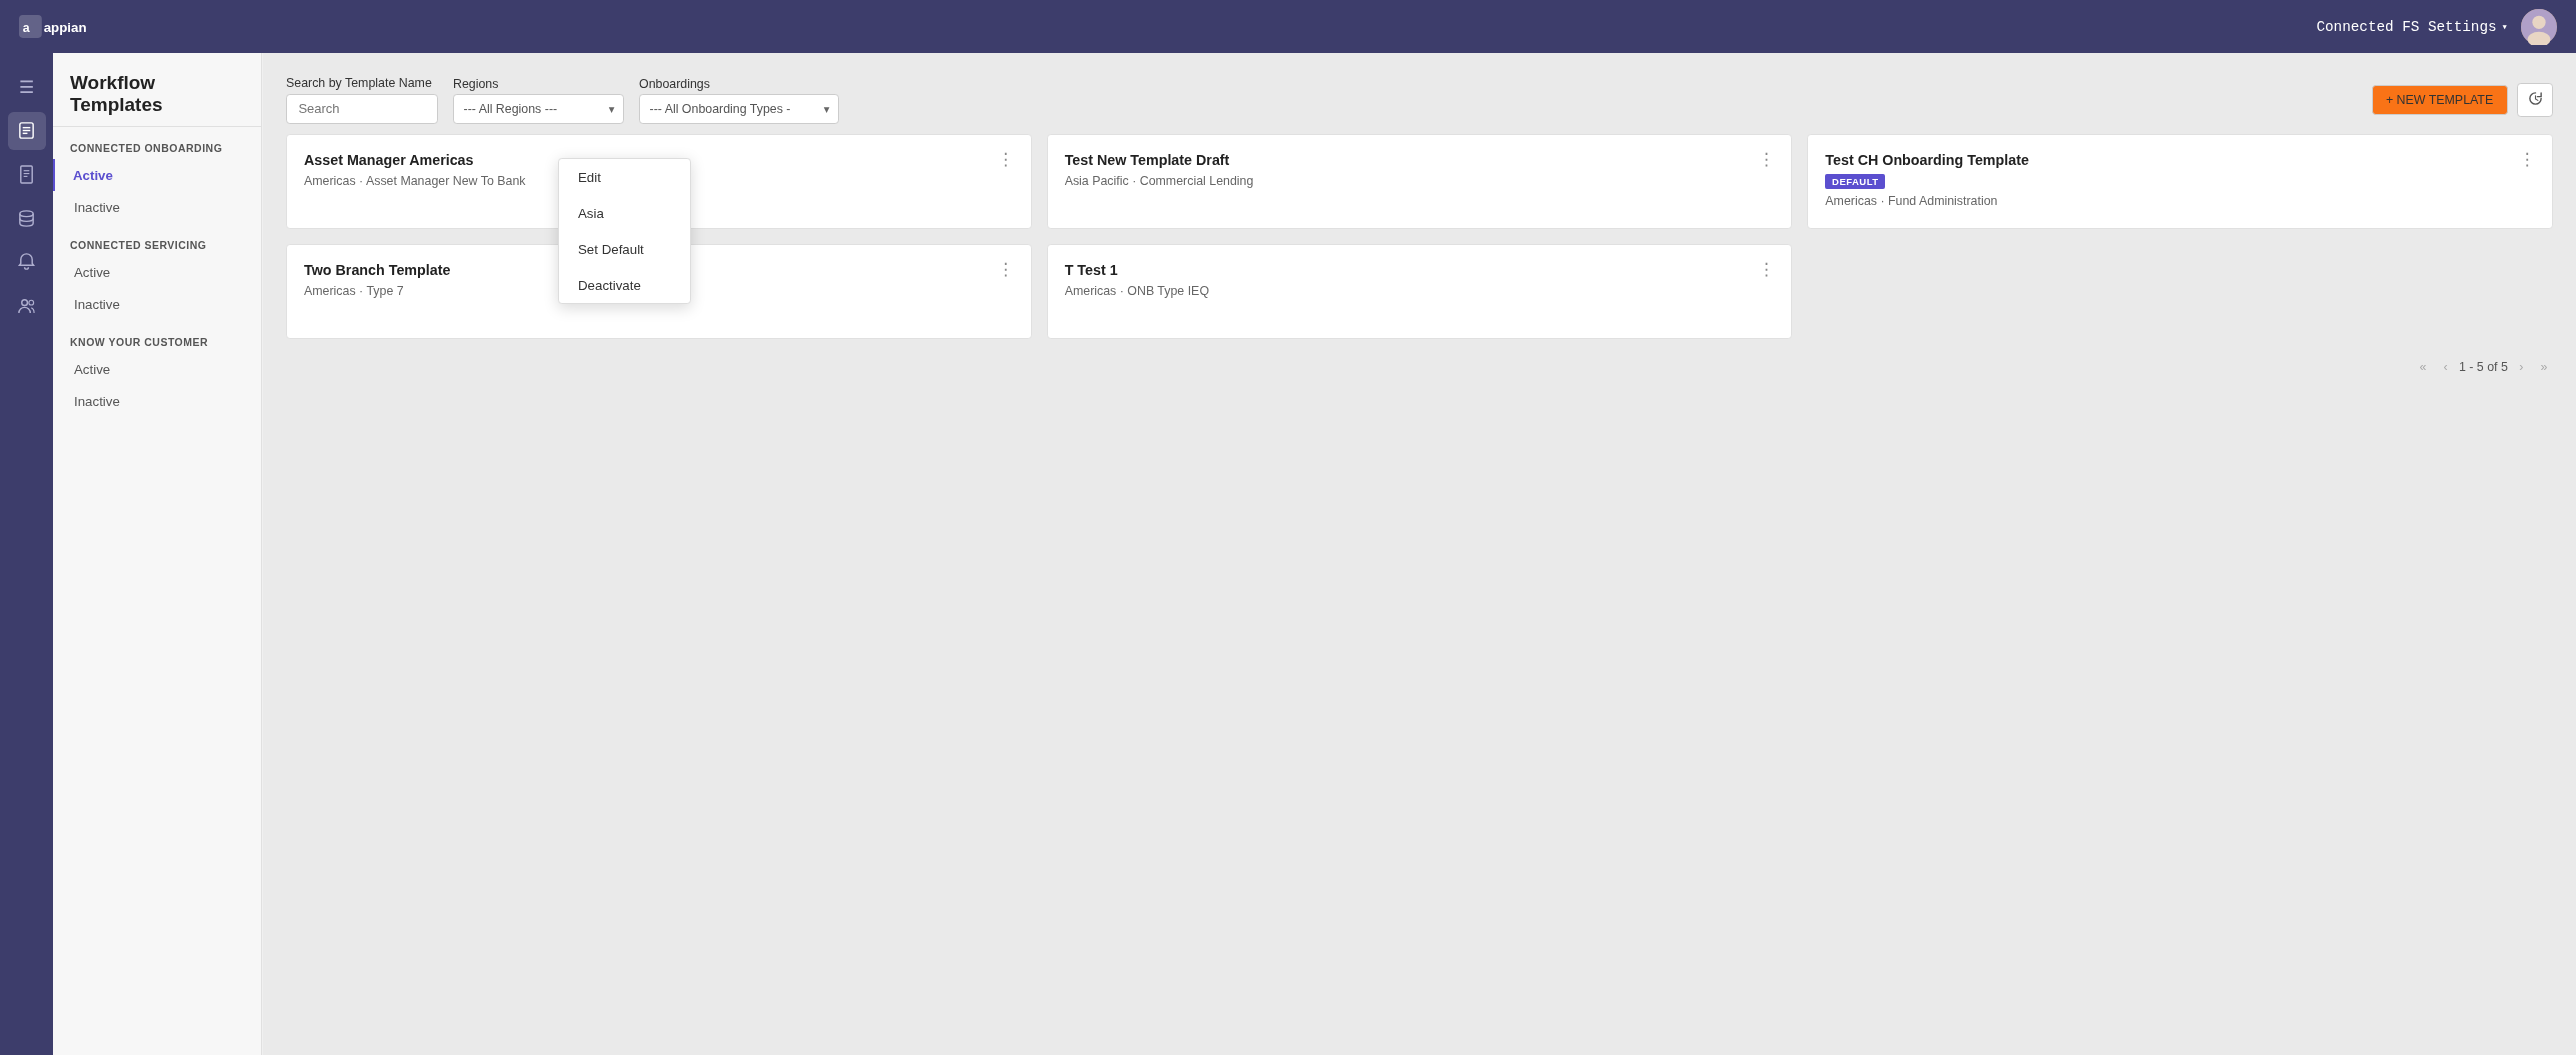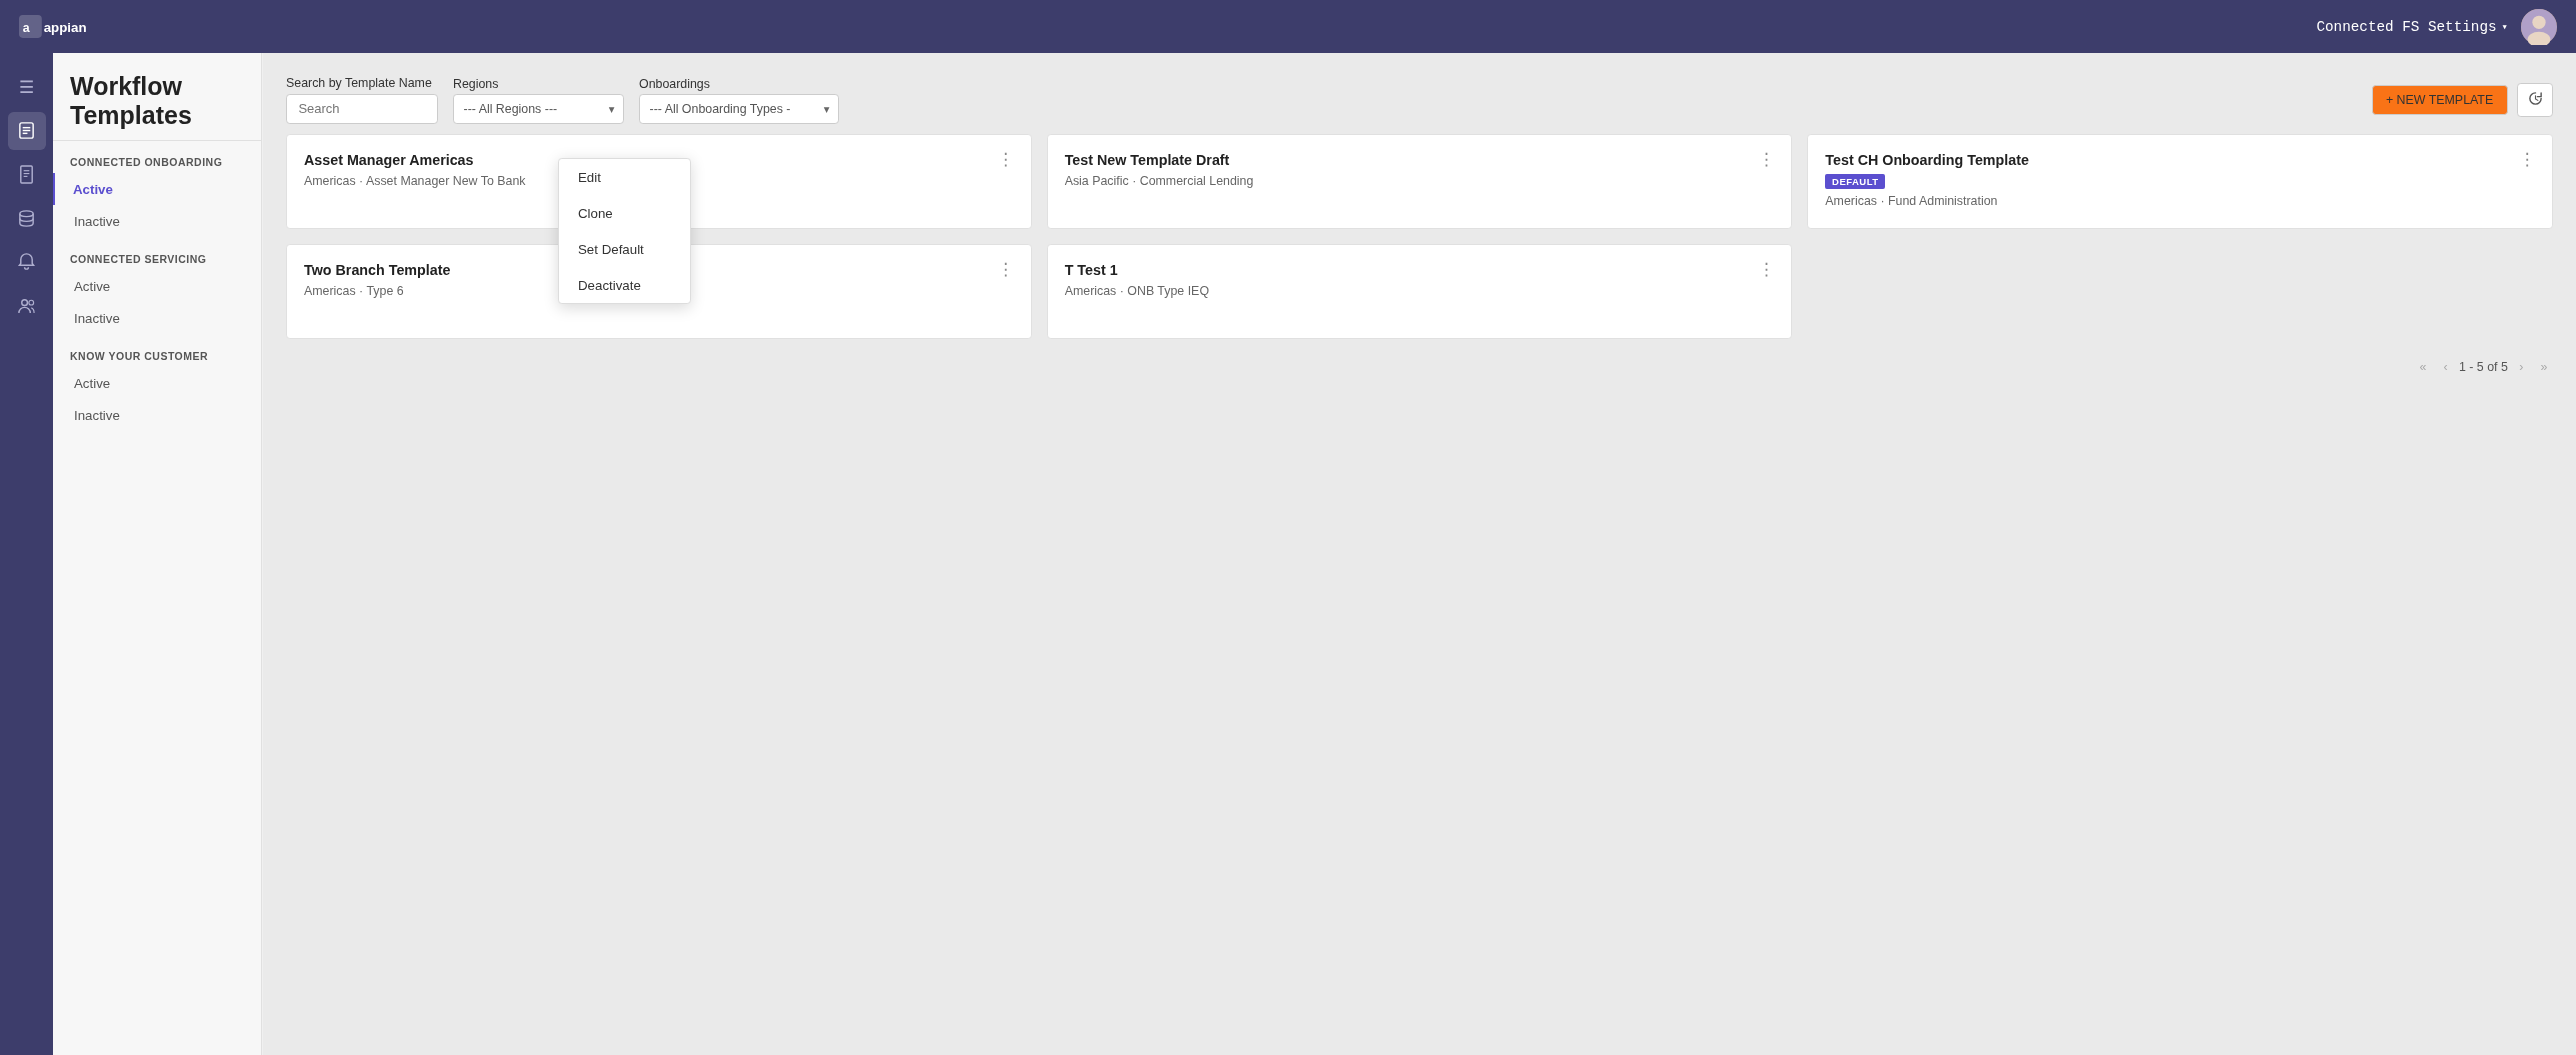--- a/index.html
+++ b/index.html
@@ -78,21 +78,21 @@
       position: fixed;
       top: 53px; left: 53px; bottom: 0;
       width: 209px;
       background: #f7f7f7;
       border-right: 1px solid #e0e0e0;
       overflow-y: auto;
       z-index: 80;
     }
     .sidebar-header {
       padding: 19px 17px 9.5px 17px;
-      font-size: 25px;
+      font-size: 19px;
       font-weight: 700;
       color: #222;
       border-bottom: 1px solid #e0e0e0;
     }
     .sidebar-section-label {
       font-size: 10.5px;
       font-weight: 700;
       color: #555;
       padding: 15px 17px 5.7px 17px;
       text-transform: uppercase;
@@ -457,35 +457,35 @@
       </div>
       <div style="display:flex; align-items:center; margin-bottom:5.7px; padding-right:28.5px;">
         <span class="card-default-badge">DEFAULT</span>
       </div>
       <div class="card-subtitle">Americas · Fund Administration</div>
       <div class="card-menu-btn">⋮</div>
     </div>
 
     <div class="card">
       <div class="card-title">Two Branch Template</div>
-      <div class="card-subtitle">Americas · Type 6</div>
+      <div class="card-subtitle">Americas · Type 7</div>
       <div class="card-menu-btn">⋮</div>
     </div>
 
     <div class="card">
       <div class="card-title">T Test 1</div>
       <div class="card-subtitle">Americas · ONB Type IEQ</div>
       <div class="card-menu-btn">⋮</div>
     </div>
 
   </div>
 
   <div class="dropdown-menu" id="dropdown-menu" style="top: 105px; left: 295px;">
     <div class="dropdown-item">Edit</div>
-    <div class="dropdown-item">Clone</div>
+    <div class="dropdown-item">Asia</div>
     <div class="dropdown-item">Set Default</div>
     <div class="dropdown-item">Deactivate</div>
   </div>
 
   <div class="pagination">
     <span class="page-btn disabled">«</span>
     <span class="page-btn disabled">‹</span>
     <span>1 - 5 of 5</span>
     <span class="page-btn disabled">›</span>
     <span class="page-btn disabled">»</span>

